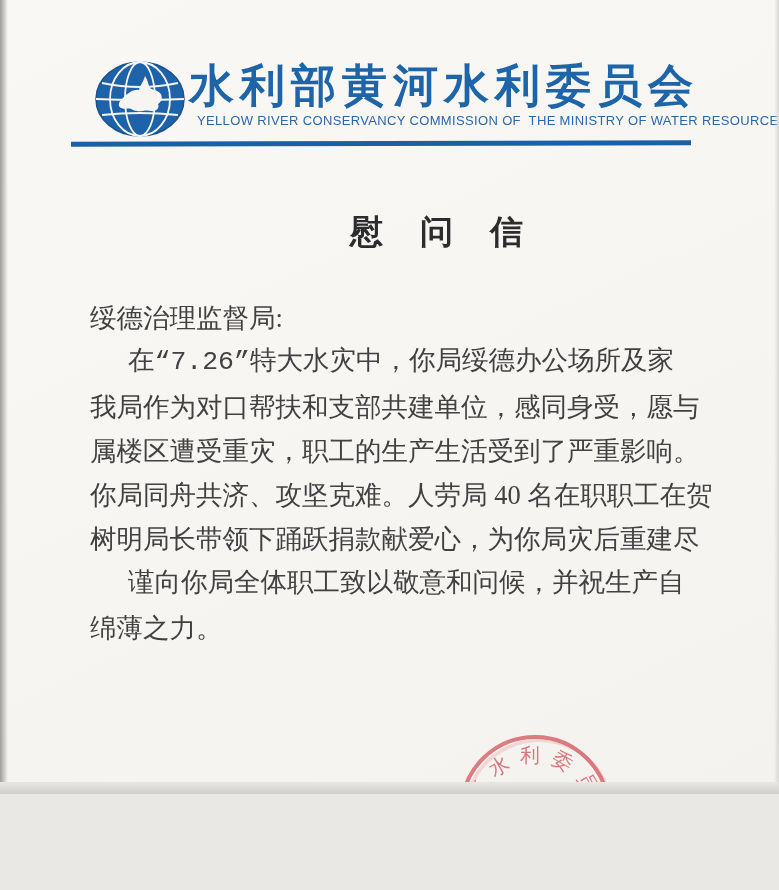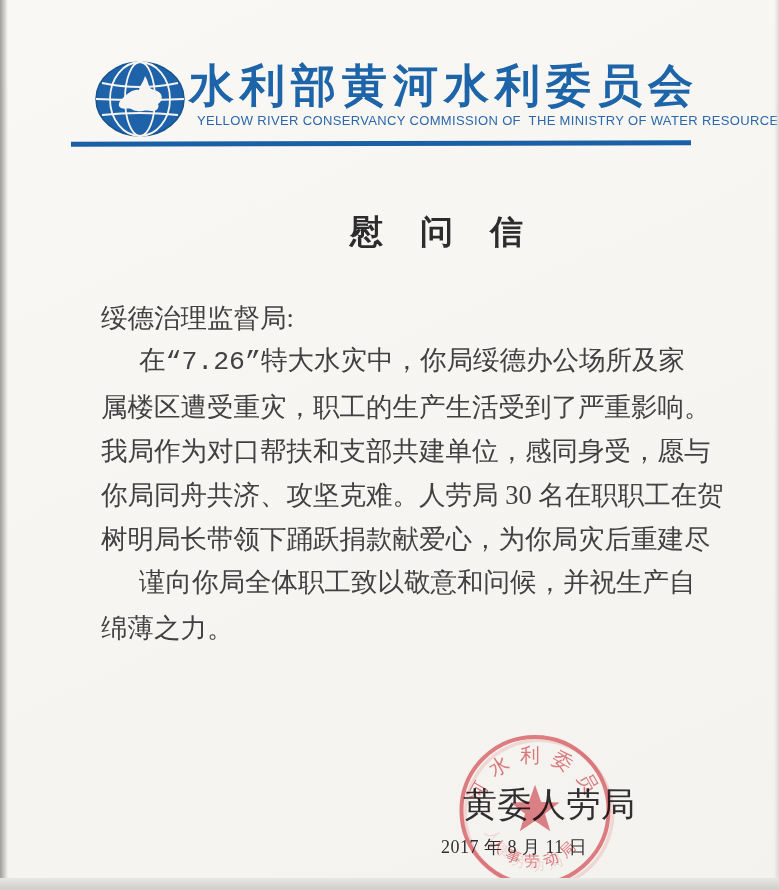--- a/index.html
+++ b/index.html
@@ -1,17 +1,17 @@
 <!DOCTYPE html>
 <html><head>
 <meta charset="utf-8">
 <style>
   html,body{margin:0;padding:0;background:#e9e8e5;}
   .page{
-    position:relative;width:779px;height:890px;overflow:hidden;
+    position:relative;width:779px;height:794px;overflow:hidden;
     background:linear-gradient(155deg,#f9f8f4 0%,#f7f5f1 55%,#f4f2ee 100%);
     font-family:"Liberation Serif","DejaVu Serif",serif;
   }
   
   .edge-left{position:absolute;left:0;top:0;bottom:0;width:8px;
     background:linear-gradient(90deg,#9d9d9b 0%,#c6c5c2 45%,rgba(246,244,240,0) 100%);}
   .edge-right{position:absolute;right:0;top:0;bottom:0;width:5px;
     background:linear-gradient(270deg,#d9d8d5 0%,rgba(246,244,240,0) 100%);}
   .edge-bottom{position:absolute;left:0;right:0;bottom:0;height:12px;
     background:linear-gradient(180deg,#e8e7e3 0%,#cfcecb 100%);}
@@ -28,21 +28,21 @@
     font-size:13px;color:#2a67ab;letter-spacing:0.35px;
   }
   .rule{position:absolute;left:71px;top:141px;width:620px;height:5px;
     background:#1a60a7;transform:rotate(-0.15deg);}
 
   
   .title{position:absolute;left:0;top:200px;width:779px;margin:12px;text-align:center;
     font-size:33px;font-weight:bold;color:#2c2c2e;letter-spacing:2px;line-height:40px;padding-left:36px;}
 
   
-  .body{position:absolute;left:101px;top:296px;width:596px;
+  .body{position:absolute;left:90px;top:296px;width:596px;
     font-size:26.5px;color:#414143;}
   .bline{height:44.3px;line-height:44.3px;white-space:nowrap;}
   .indent{text-indent:38px;font-family:Liberation Mono, monospace;}
 
   
   .sig-name{position:absolute;left:463px;top:791px;font-size:34px;
     letter-spacing:0.5px;color:#2f2f31;line-height:28px;}
   .sig-date{position:absolute;left:441px;top:835px;font-size:18px;
     letter-spacing:0.5px;color:#2f2f31;line-height:24px;white-space:pre;}
 
@@ -68,23 +68,23 @@
   </div>
   <div class="org-cn">水利部黄河水利委员会</div>
   <div class="org-en">YELLOW RIVER CONSERVANCY COMMISSION OF  THE MINISTRY OF WATER RESOURCES</div>
   <div class="rule"></div>
 
   <h1 class="title">慰　问　信</h1>
 
   <div class="body">
     <div class="bline">绥德治理监督局:</div>
     <div class="bline indent">在“7.26”特大水灾中，你局绥德办公场所及家</div>
+    <div class="bline">我局作为对口帮扶和支部共建单位，感同身受，愿与</div>
     <div class="bline">属楼区遭受重灾，职工的生产生活受到了严重影响。</div>
-    <div class="bline">我局作为对口帮扶和支部共建单位，感同身受，愿与</div>
-    <div class="bline">你局同舟共济、攻坚克难。人劳局 30 名在职职工在贺</div>
+    <div class="bline">你局同舟共济、攻坚克难。人劳局 40 名在职职工在贺</div>
     <div class="bline">树明局长带领下踊跃捐款献爱心，为你局灾后重建尽</div>
     <div class="bline indent">谨向你局全体职工致以敬意和问候，并祝生产自</div>
     <div class="bline">绵薄之力。</div>
   </div>
 
   <div class="sig-name">黄委人劳局</div>
   <div class="sig-date">2017 年 8 月 11 日</div>
 
   <svg class="seal" viewBox="0 0 160 160">
     <defs>

